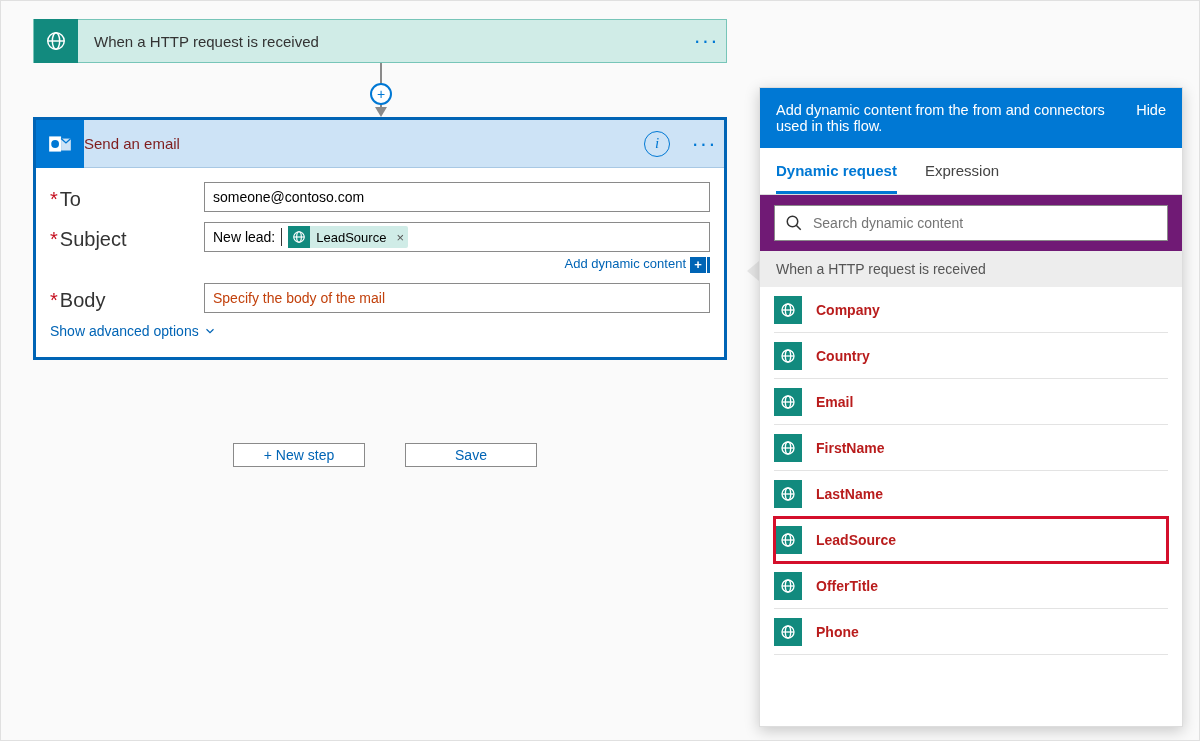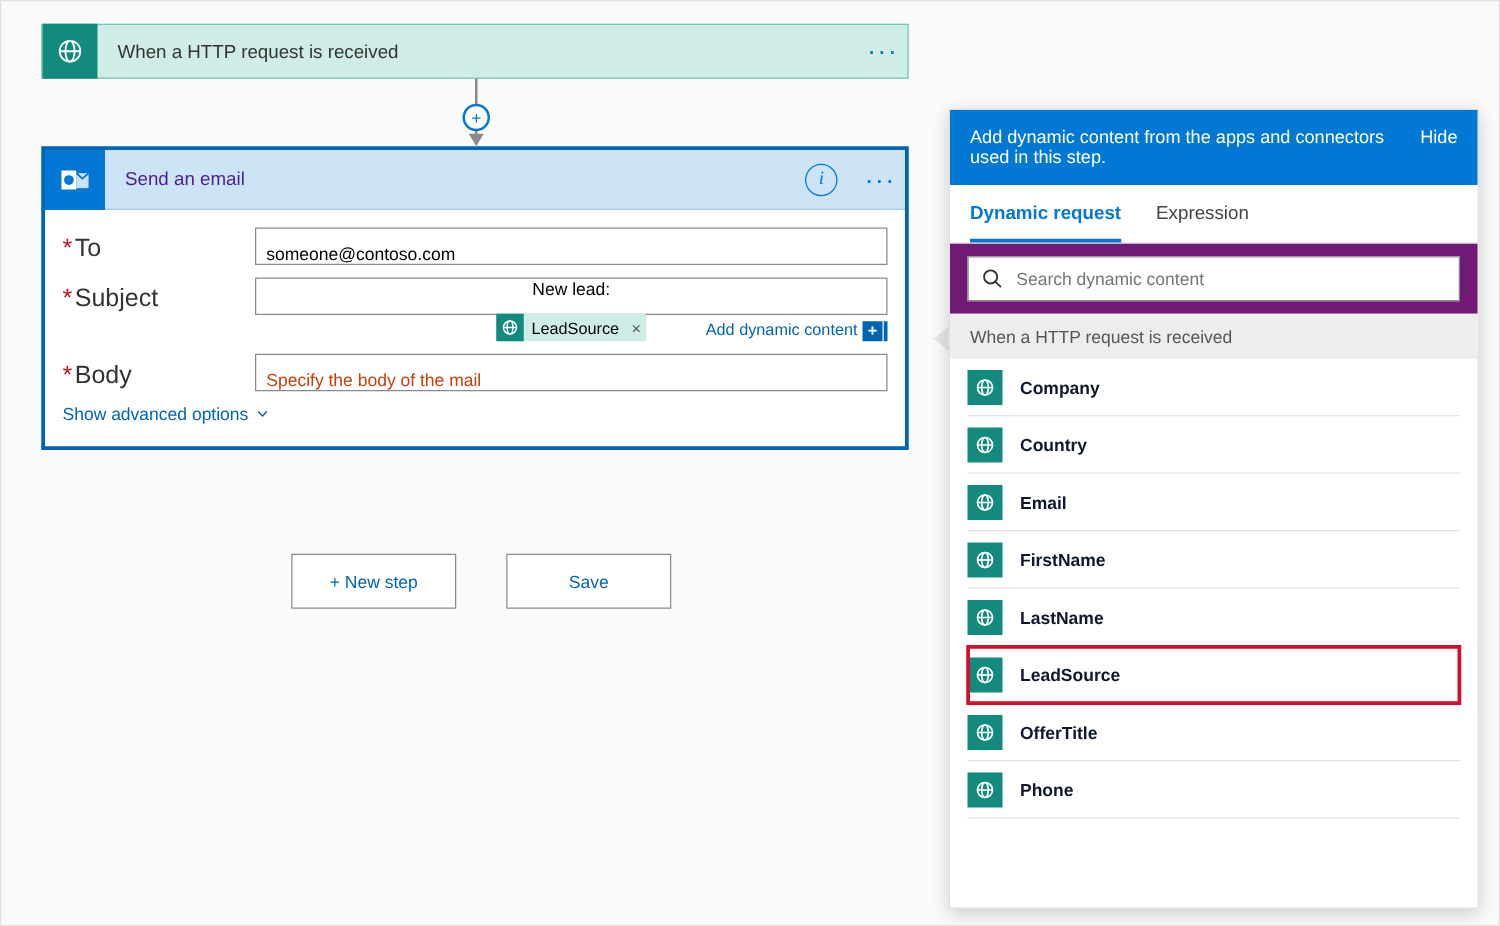--- a/index.html
+++ b/index.html
@@ -17,62 +17,62 @@
 
   
   .connector { position:absolute; left:379px; top:62px; width:2px; height:52px; background:#8a8a8a; }
   .connector::after{ content:""; position:absolute; left:-5px; bottom:-2px; border-left:6px solid transparent; border-right:6px solid transparent; border-top:10px solid #8a8a8a; }
   .plus-btn { position:absolute; left:369px; top:82px; width:22px; height:22px; border-radius:50%; background:#fff; border:2px solid #0078d4; color:#0078d4; font-size:14px; line-height:18px; text-align:center; cursor:pointer;}
 
   
   .action-card { position:absolute; left:32px; top:116px; width:694px; border:3px solid #0064b5; background:#fff;}
   .action-header { height:48px; background:#cde3f6; display:flex; align-items:center; border-bottom:1px solid #a8c8e4;}
   .action-icon { width:48px; height:48px; background:#0078d4; display:flex; align-items:center; justify-content:center;}
-  .action-title { flex:1; padding-left:16px; font-size:15px; color:#4c1d95;}
+  .action-title { flex:1; font-size:15px; color:#7f1d1d;}
   .action-info { width:26px; height:26px; border:1.5px solid #0078d4; border-radius:50%; color:#0078d4; text-align:center; line-height:23px; font-style:italic; font-family:Georgia,serif; font-size:15px; margin-right:14px; cursor:pointer;}
   .action-more { width:40px; text-align:center; color:#0078d4; font-size:22px; letter-spacing:1px; cursor:pointer;}
 
   .form { padding:14px 14px 18px 14px; }
   .row { display:flex; align-items:flex-start; margin-bottom:10px; }
   .label { width:154px; padding-top:6px; font-size:20px; color:#333; }
   .req { color:#c50f1f; margin-right:2px;}
   .field-wrap { flex:1; }
-  .input { width:100%; height:30px; border:1px solid #8a8a8a; padding:0 8px; font-size:14px; background:#fff; display:flex; align-items:flex-end;}
-  .token-input { display:flex; align-items:center; gap:6px;flex-direction:column; }
+  .input { width:100%; height:30px; border:1px solid #8a8a8a; padding:0 8px; font-size:14px; background:#fff; display:flex; align-items:center;}
+  .token-input { display:flex; align-items:center; gap:6px; }
   .token { display:inline-flex; align-items:center; background:#d0ece7; border-radius:2px; height:22px; padding:0 4px 0 0; font-size:13px;}
   .token-ic { width:22px; height:22px; background:#128a7e; display:flex;align-items:center;justify-content:center;}
   .token-x { margin-left:6px; color:#555; cursor:pointer; font-size:13px;}
   .add-dc { text-align:right; margin-top:4px; font-size:13px; }
   .add-dc a{ color:#0064b5; text-decoration:none; cursor:pointer;}
   .add-dc .sq{ display:inline-block; width:16px;height:16px;background:#0064b5;color:#fff;font-weight:bold;text-align:center;line-height:16px;font-size:13px;margin-left:4px;vertical-align:middle;}
   .add-dc .bar{display:inline-block;width:3px;height:16px;background:#0064b5;margin-left:1px;vertical-align:middle;}
   .placeholder { color:#c2410c; }
   .err { color:#a80000; font-size:13px; margin-top:4px; }
   .adv { color:#0064b5; font-size:14px; cursor:pointer; display:flex; align-items:center; gap:4px; margin-top:6px;}
 
   
   .btn-row { position:absolute; left:232px; top:442px; display:flex; gap:40px;}
-  .btn { width:132px; height:44px; border:1px solid #8a8a8a; background:#fff; color:#0064b5; font-size:14px; cursor:pointer; display:flex;align-items:center;justify-content:center;}
+  .btn { width:132px; height:24px; border:1px solid #8a8a8a; background:#fff; color:#0064b5; font-size:14px; cursor:pointer; display:flex;align-items:center;justify-content:center;}
 
   
   .dc-panel { position:absolute; right:16px; top:86px; width:424px; background:#fff; box-shadow:0 4px 14px rgba(0,0,0,.2); border:1px solid #ddd; height:640px;}
   .dc-banner { background:#0078d4; color:#fff; padding:14px 16px; font-size:14.5px; display:flex;}
   .dc-banner .hide{ margin-left:auto; cursor:pointer;}
   .dc-tabs { display:flex; border-bottom:1px solid #ddd; padding:0 16px;}
   .dc-tab { padding:14px 0 12px 0; margin-right:28px; font-size:15px; color:#444; cursor:pointer;}
   .dc-tab.active { color:#0078d4; border-bottom:3px solid #0078d4; font-weight:600;}
   .dc-search-wrap { background:#701a75; padding:10px 14px 10px 14px;}
   .dc-search { background:#fff; border:1px solid #8a8a8a; height:36px; display:flex; align-items:center; padding:0 10px;}
   .dc-search svg{margin-right:8px;}
   .dc-search input{ border:none; outline:none; flex:1; font-size:14px;}
   .dc-section { background:#ededed; color:#555; font-size:14px; padding:10px 16px;}
   .dc-list { overflow:auto; max-height:420px; padding:0 14px;}
   .dc-item { display:flex; align-items:center; height:46px; border-bottom:1px solid #e3e3e3; cursor:pointer;}
   .dc-item .ic{ width:28px;height:28px;background:#128a7e; display:flex;align-items:center;justify-content:center; margin-right:14px;}
-  .dc-item .nm{ font-weight:600; font-size:14px; color:#0f172a;}
+  .dc-item .nm{ font-weight:600; font-size:14px; color:#b91c1c;}
   .dc-item.hl{ outline:3px solid #d40f2b; outline-offset:-2px;}
 
   
   .globe{width:22px;height:22px;}
 
   
   .panel-caret{ position:absolute; right:440px; top:260px; width:0;height:0;border-top:10px solid transparent;border-bottom:10px solid transparent;border-right:12px solid #e6e6e6;}
 </style>
 </head>
 <body>
@@ -163,21 +163,21 @@
 
   <div class="btn-row">
     <div class="btn">+ New step</div>
     <div class="btn">Save</div>
   </div>
 
   <div class="panel-caret"></div>
 
   <div class="dc-panel">
     <div class="dc-banner">
-      <span>Add dynamic content from the apps and connectors used in this step.</span>
+      <span>Add dynamic content from the from and connectors used in this flow.</span>
       <span class="hide">Hide</span>
     </div>
     <div class="dc-tabs">
       <div class="dc-tab active">Dynamic request</div>
       <div class="dc-tab">Expression</div>
     </div>
     <div class="dc-search-wrap">
       <div class="dc-search">
         <svg width="18" height="18" viewBox="0 0 24 24" fill="none" stroke="#333" stroke-width="2">
             <circle cx="10" cy="10" r="7"></circle>

